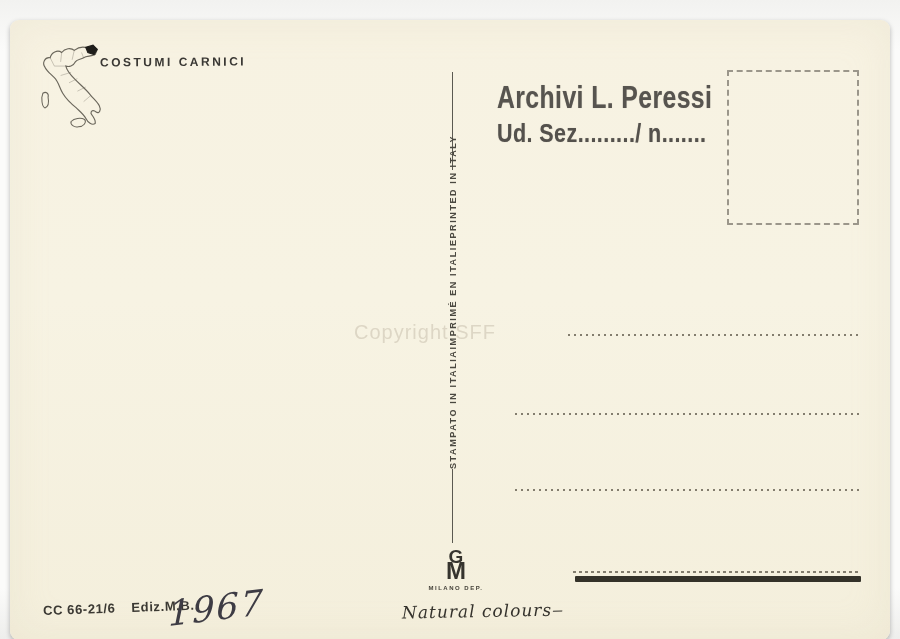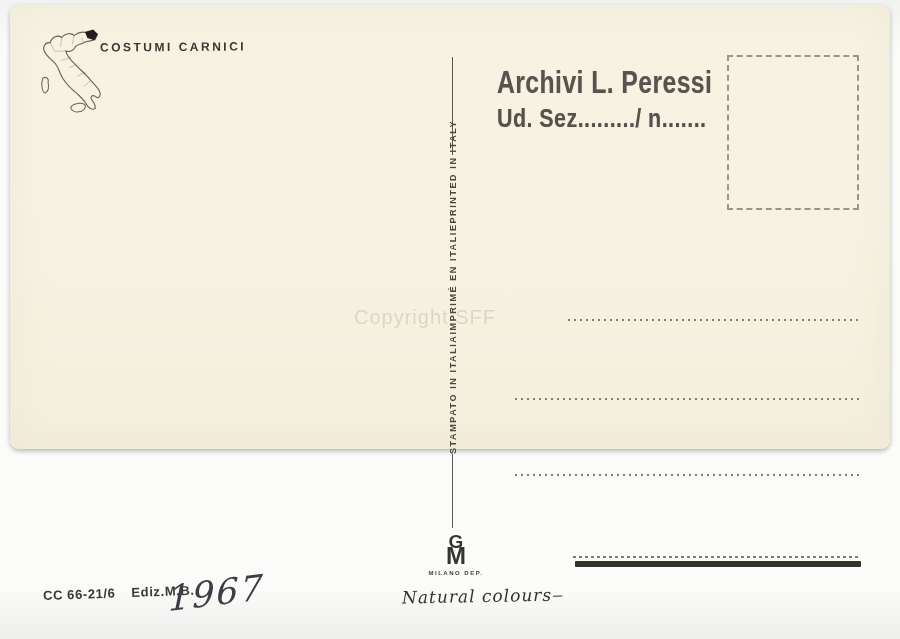--- a/index.html
+++ b/index.html
@@ -3,21 +3,21 @@
 <meta charset="utf-8">
 <style>
   html,body{margin:0;padding:0;}
   body{
     width:900px;height:639px;position:relative;
     background:linear-gradient(180deg,#f2f2f0 0%,#fbfbfa 8%,#fbfbfa 92%,#eeeeec 100%);
     font-family:"Liberation Sans",sans-serif;
     overflow:hidden;
   }
   .card{
-    position:absolute;left:10px;top:5px;width:880px;height:444px;
+    position:absolute;left:10px;top:20px;width:880px;height:620px;
     background:linear-gradient(180deg,var(--paper) 0%,#f7f3e3 45%,#f4efdc 100%);
     border-radius:9px;
     box-shadow:0 2px 5px rgba(0,0,0,.28), inset 0 0 40px rgba(210,200,170,.18);
   }
   .abs{position:absolute;}
 
   
   .italy-map{left:20px;top:21px;width:78px;height:92px;}
   .card-title{
     left:90px;top:35px;font-size:12px;font-weight:bold;letter-spacing:2.5px;

